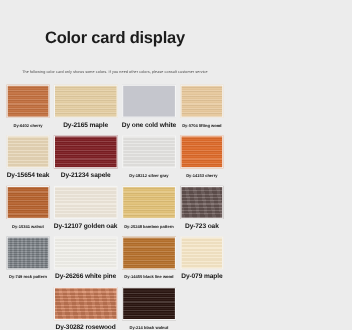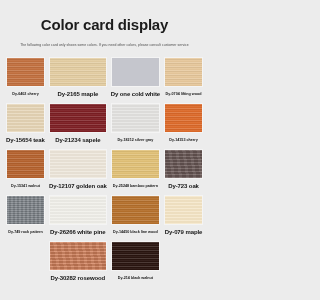--- a/index.html
+++ b/index.html
@@ -10,21 +10,21 @@
     -webkit-font-smoothing:antialiased;
   }
   .page{width:209px;height:300px;position:relative;box-sizing:border-box;}
 
   .page-title{
     text-align:center;
     font-size:15px;
     font-weight:bold;
     color:#1c1c1c;
     letter-spacing:-0.2px;
-    margin:2px;
+    margin:12px;
     padding-top:14px;
     line-height:18px;
   }
   .subtitle{
     text-align:center;
     font-size:3.4px;
     color:#4a4a4a;
     margin:0;
     padding-top:6px;
     letter-spacing:0.08px;

